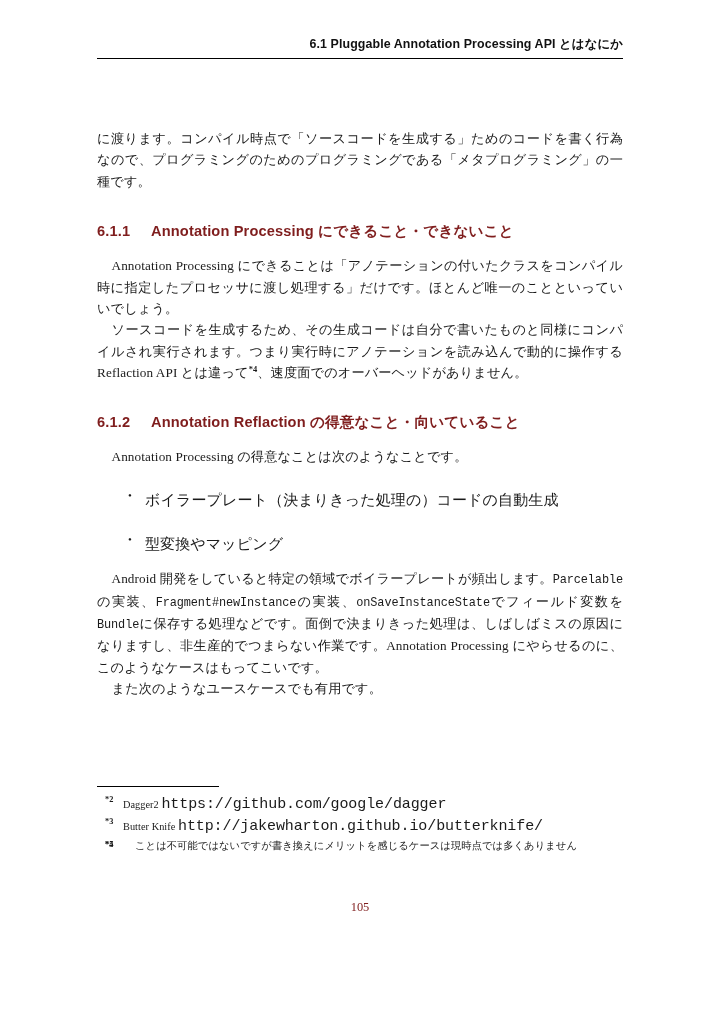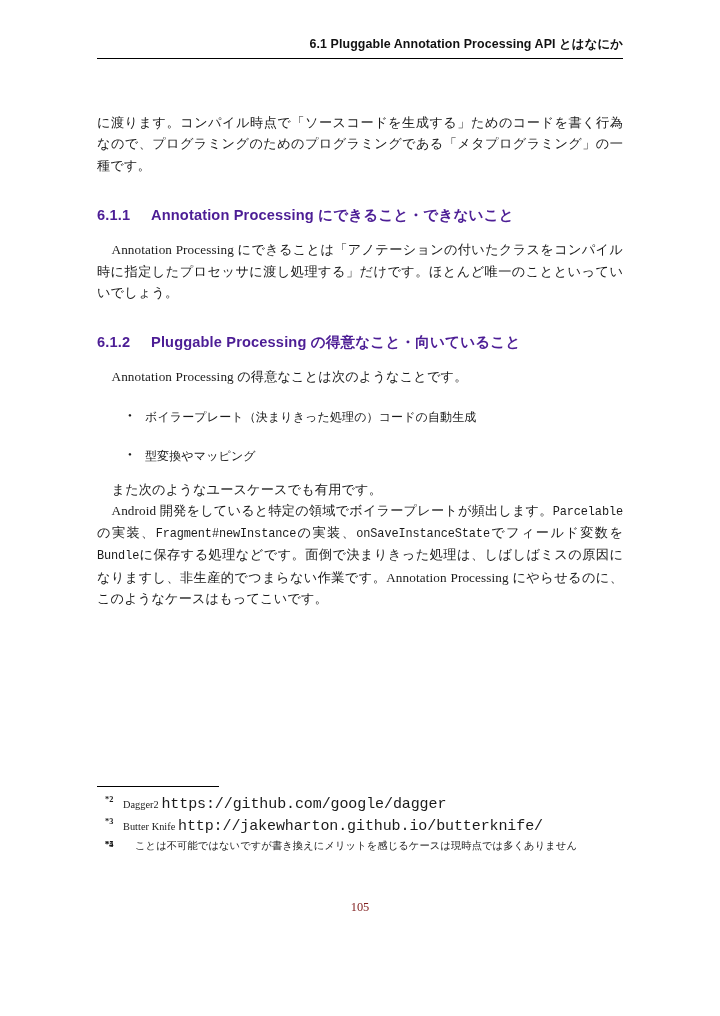--- a/index.html
+++ b/index.html
@@ -40,21 +40,21 @@
   }
   .running-header .rh-rule {
     margin-top: 5px;
     border-bottom: 1.6px solid #000000;
   }
 
   
   .content {
     position: absolute;
     left: 97px;
-    top: 112px;
+    top: 128px;
     width: 526px;
   }
 
   p.body {
     margin: 0;
     font-size: 13.2px;
     line-height: 1.62;
     text-align: justify;
     text-justify: inter-character;
     letter-spacing: 0.12px;
@@ -74,35 +74,35 @@
     line-height: 0;
     font-family: "Liberation Serif", "DejaVu Serif", serif;
     font-weight: 600;
   }
 
   
   h3.section {
     font-family: "Liberation Sans", "DejaVu Sans", sans-serif;
     font-weight: bold;
     font-size: 14.6px;
-    color: #4c1d95;
+    color: #7f1d1d;
     margin: 0;
     letter-spacing: 0.15px;
   }
   .sec-block { margin-top: 30px; margin-bottom: 14px; }
   .sec-num { display: inline-block; min-width: 54px; }
 
   
   ul.bullets {
     margin: 12px 0 12px 0;
     padding-left: 48px;
     list-style: none;
   }
   ul.bullets li {
-    font-size: 12px;
+    font-size: 15px;
     line-height: 1.62;
     position: relative;
     letter-spacing: 0.12px;
     margin-bottom: 2px;
     margin-top: 20px;
   }
   ul.bullets li::before {
     content: "\2022";
     position: absolute;
     left: -17px;
@@ -169,36 +169,37 @@
 
     <p class="body"><span>に渡ります。コンパイル時点で「ソースコードを生成する」ためのコードを書く行為なので、プログラミングのためのプログラミングである「メタプログラミング」の一種です。</span></p>
 
 
     <div class="sec-block">
       <h3 class="section"><span class="sec-num">6.1.1</span><span>Annotation Processing にできること・できないこと</span></h3>
     </div>
 
     <p class="body indent"><span>Annotation Processing にできることは「アノテーションの付いたクラスをコンパイル時に指定したプロセッサに渡し処理する」だけです。ほとんど唯一のことといっていいでしょう。</span></p>
 
+    <p class="body indent"><span>ソースコードを生成するため、その生成コードは自分で書いたものと同様にコンパイルされ実行されます。つまり実行時にアノテーションを読み込んで動的に操作する Reflaction API とは違って</span><sup class="fn">*4</sup><span>、速度面でのオーバーヘッドがありません。</span></p>
 
 
     <div class="sec-block">
-      <h3 class="section"><span class="sec-num">6.1.2</span><span>Pluggable Processing の得意なこと・向いていること</span></h3>
+      <h3 class="section"><span class="sec-num">6.1.2</span><span>Annotation Reflaction の得意なこと・向いていること</span></h3>
     </div>
 
     <p class="body indent"><span>Annotation Processing の得意なことは次のようなことです。</span></p>
 
     <ul class="bullets">
       <li><span>ボイラープレート（決まりきった処理の）コードの自動生成</span></li>
       <li><span>型変換やマッピング</span></li>
     </ul>
 
+    <p class="body indent"><span>Android 開発をしていると特定の領域でボイラープレートが頻出します。</span><code>Parcelable</code><span>の実装、</span><code>Fragment#newInstance</code><span>の実装、</span><code>onSaveInstanceState</code><span>でフィールド変数を </span><code>Bundle</code><span>に保存する処理などです。面倒で決まりきった処理は、しばしばミスの原因になりますし、非生産的でつまらない作業です。Annotation Processing にやらせるのに、このようなケースはもってこいです。</span></p>
+
     <p class="body indent"><span>また次のようなユースケースでも有用です。</span></p>
-
-    <p class="body indent"><span>Android 開発をしていると特定の領域でボイラープレートが頻出します。</span><code>Parcelable</code><span>の実装、</span><code>Fragment#newInstance</code><span>の実装、</span><code>onSaveInstanceState</code><span>でフィールド変数を </span><code>Bundle</code><span>に保存する処理などです。面倒で決まりきった処理は、しばしばミスの原因になりますし、非生産的でつまらない作業です。Annotation Processing にやらせるのに、このようなケースはもってこいです。</span></p>
 
   </div>
 
   <div class="footnotes">
     <div class="fn-rule"></div>
 
     <div class="fn-item">
       <span class="fn-mark">*2</span><span>Dagger2 </span><span class="mono">https://github.com/google/dagger</span>
     </div>
 

